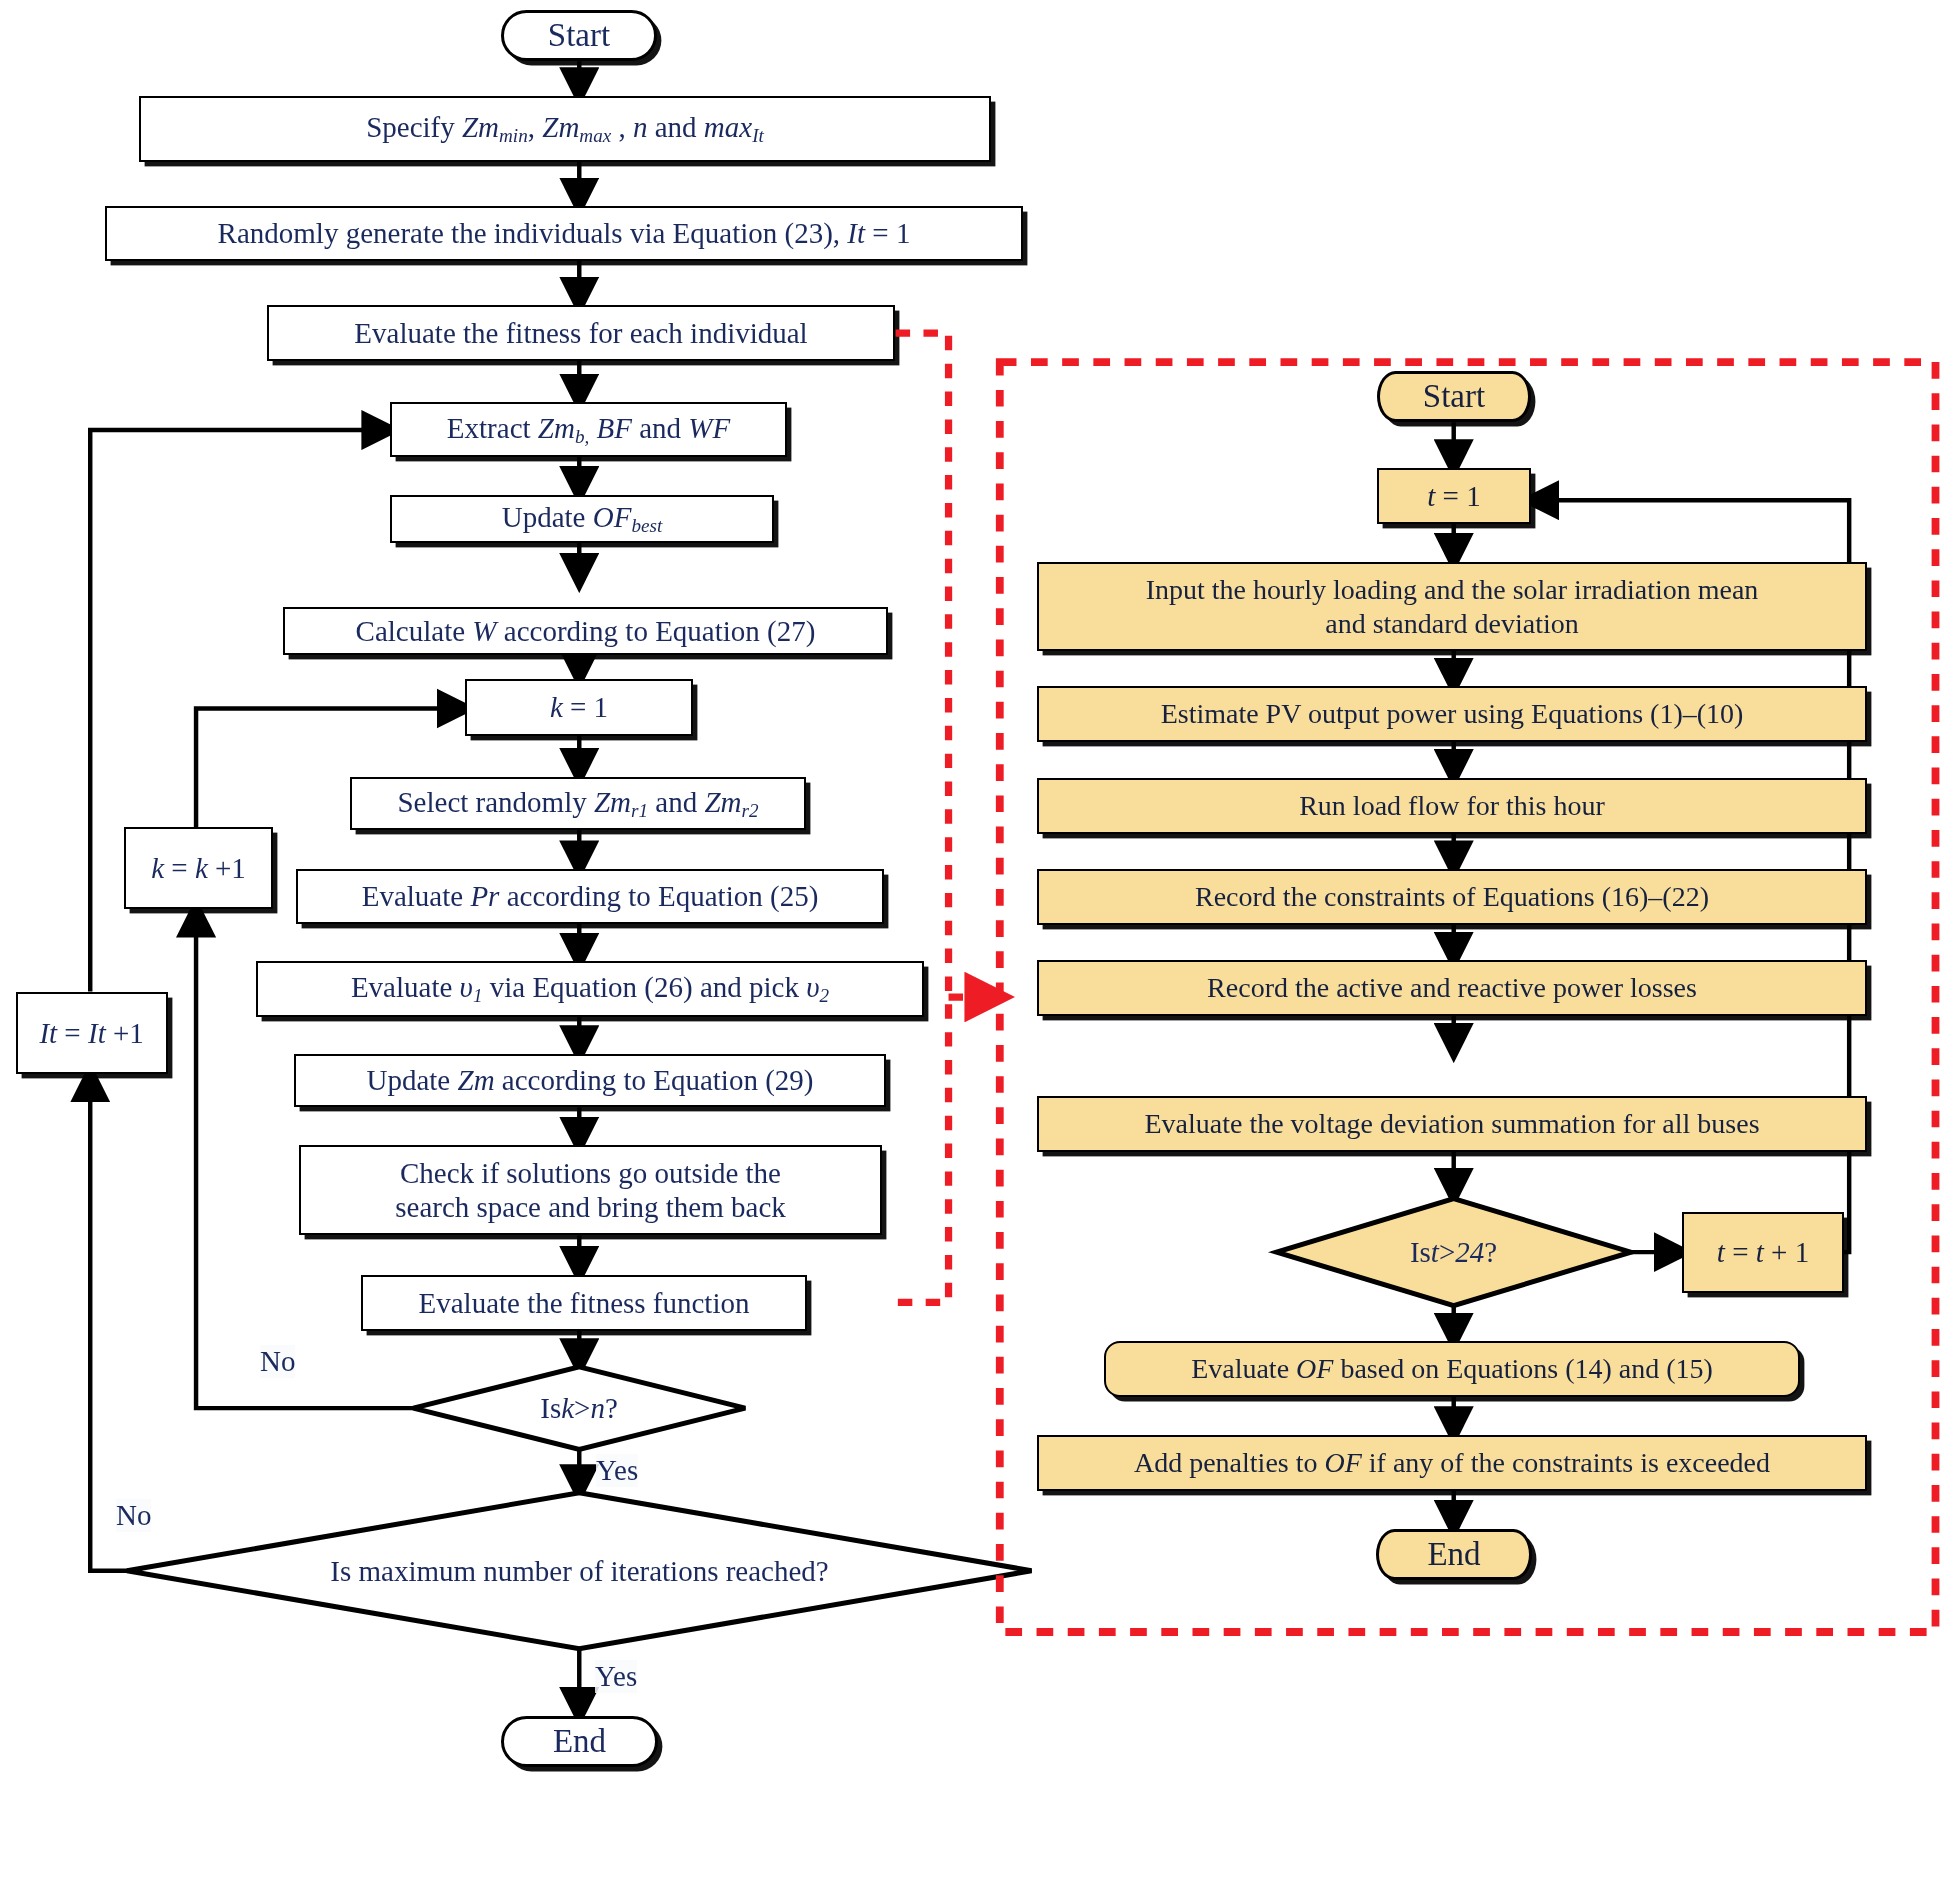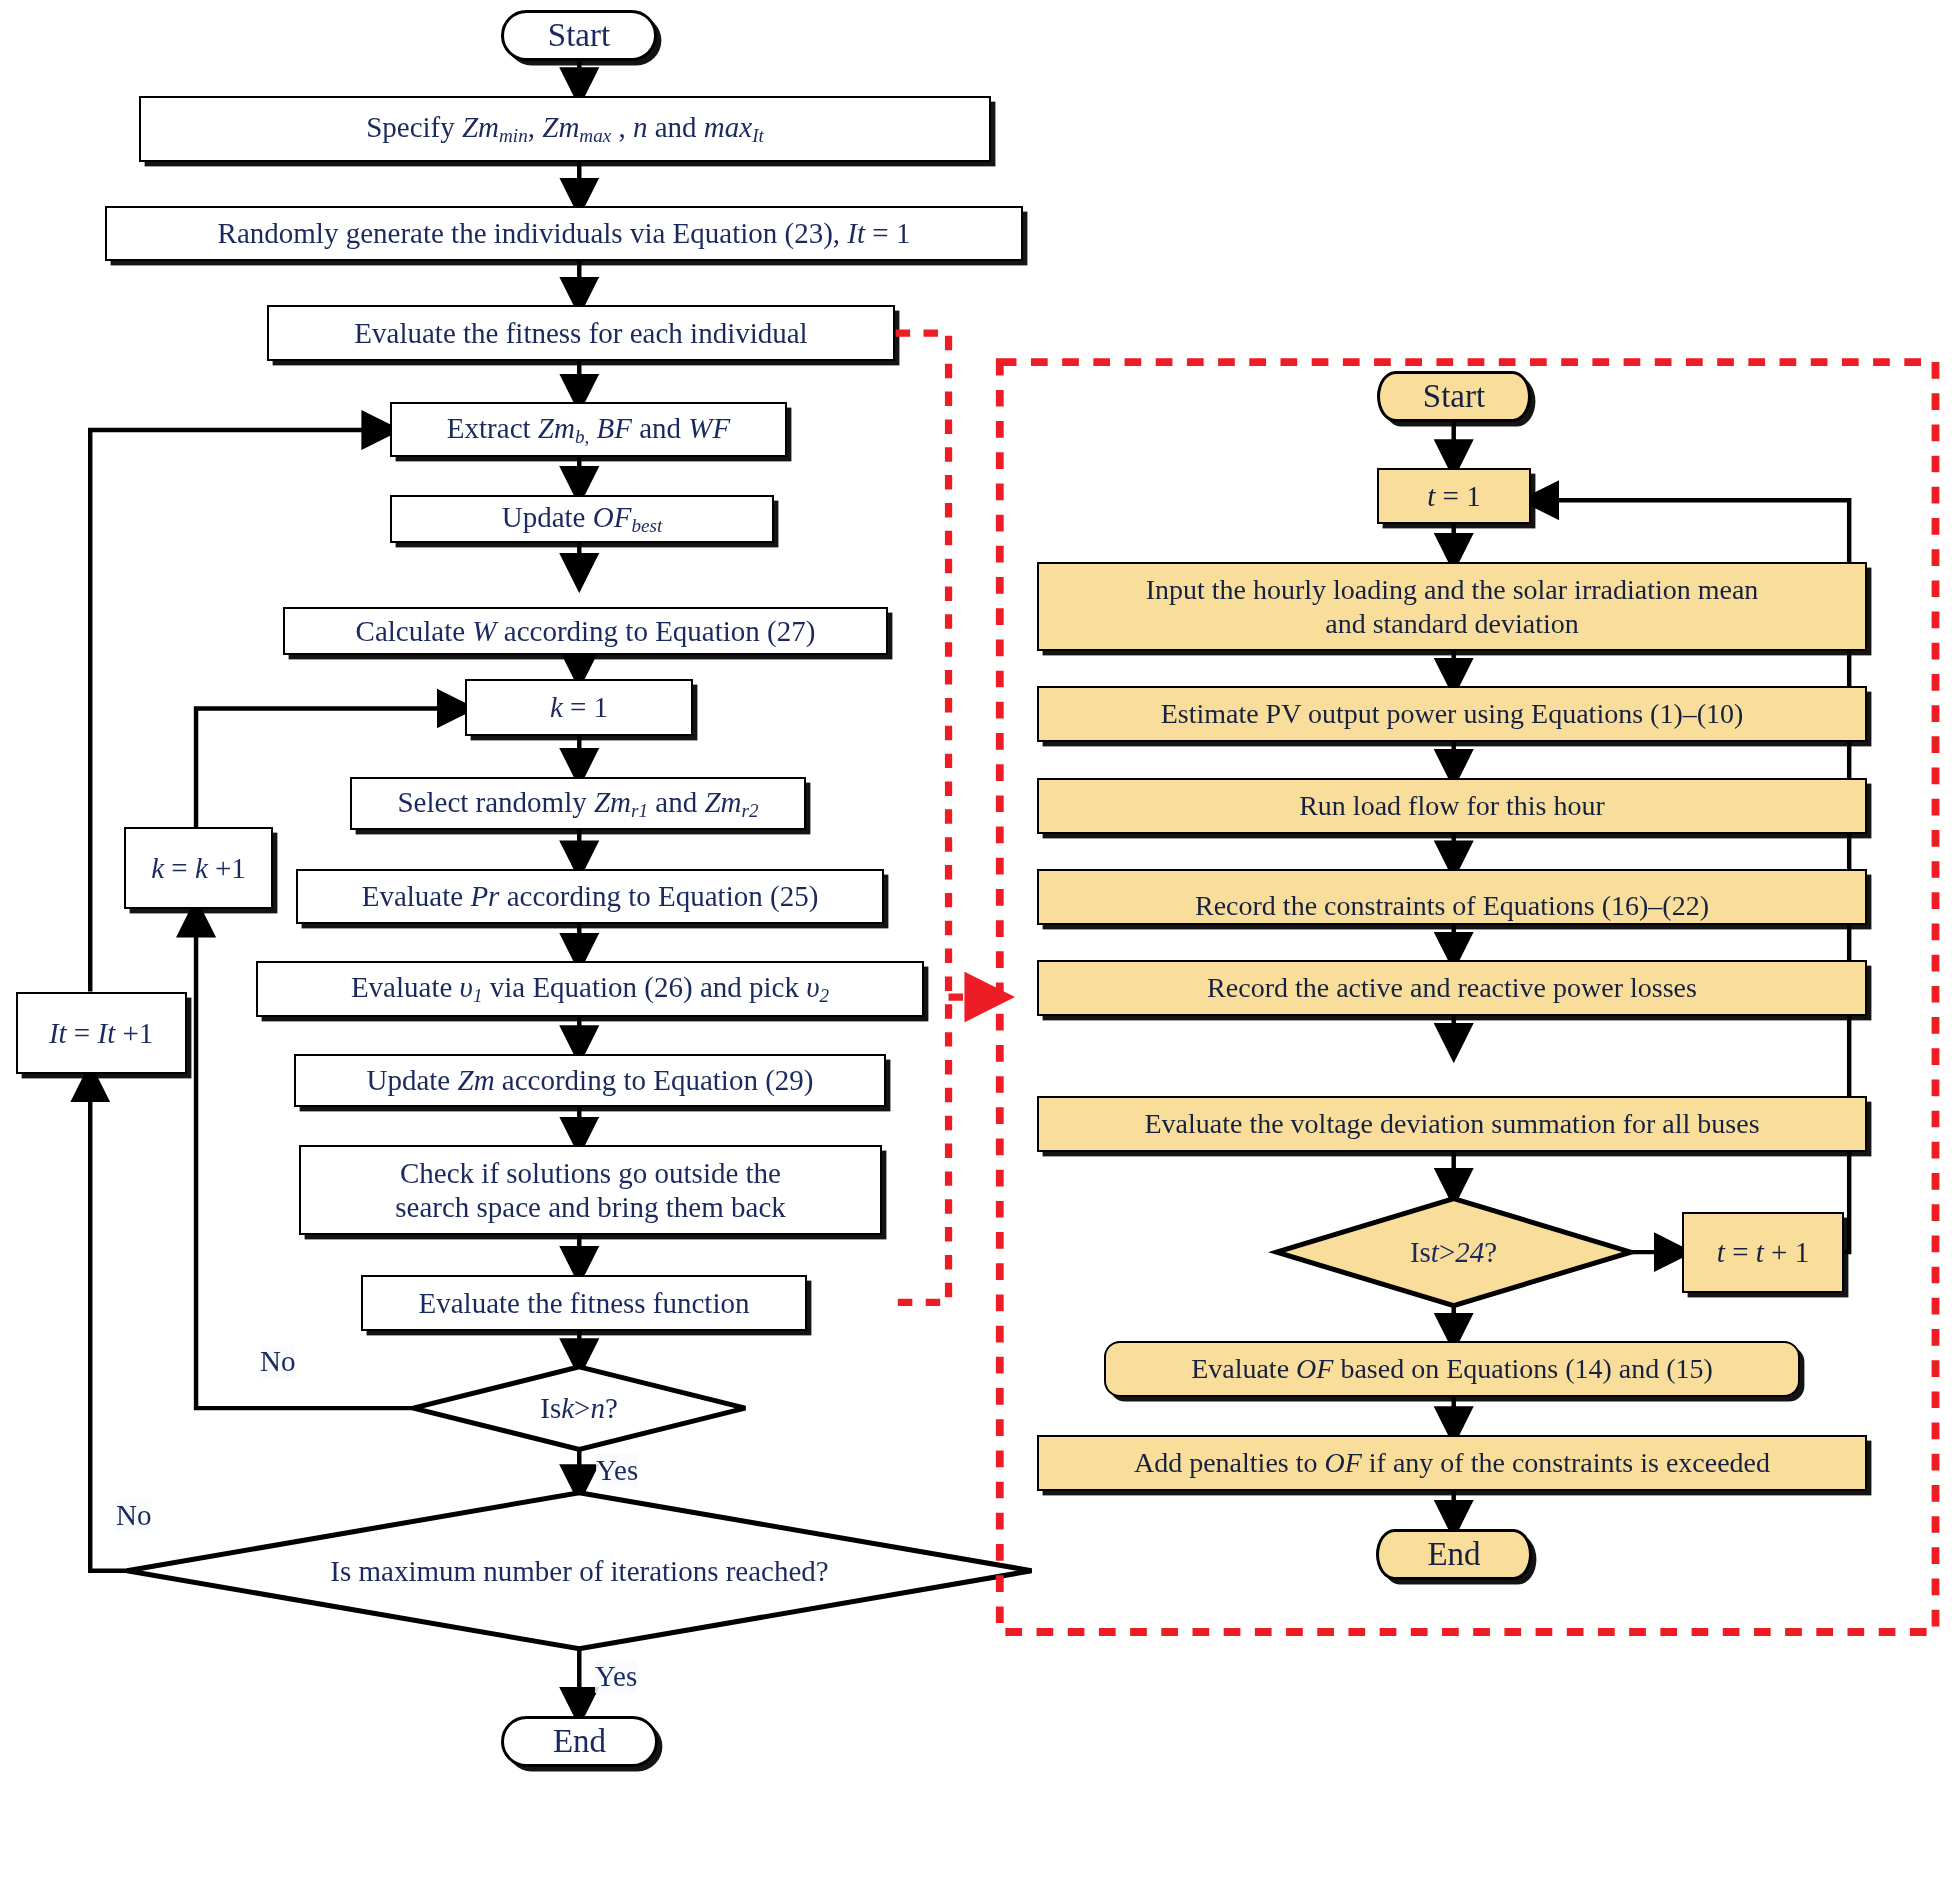--- a/index.html
+++ b/index.html
@@ -234,21 +234,21 @@
   <div class="node fs52" style="left:361px;top:1275px;width:446px;height:56px;">
     <span class="txt">Evaluate the fitness function</span>
   </div>
 
   <div class="node fs52" style="left:124px;top:827px;width:149px;height:82px;">
     <span class="txt">
       <i class="v">k</i> = <i class="v">k</i> +1
     </span>
   </div>
 
-  <div class="node fs52" style="left:15.6px;top:992px;width:171px;height:82px;">
+  <div class="node fs52" style="left:15.6px;top:992px;width:152px;height:82px;">
     <span class="txt">
       <i class="v">It</i> = <i class="v">It</i> +1
     </span>
   </div>
 
   <div class="dialabel fs52" style="left:490px;top:1386px;width:178px;height:45px;">
     Is <i class="v">k</i>&gt; <i class="v">n</i>?
   </div>
 
   <div class="dialabel fs52" style="left:251px;top:1549px;width:657px;height:45px;">
@@ -280,21 +280,21 @@
   </div>
 
   <div class="node yellow fs50" style="left:1037px;top:686px;width:830px;height:56px;">
     <span class="txt">Estimate PV output power using Equations (1)–(10)</span>
   </div>
 
   <div class="node yellow fs50" style="left:1037px;top:778px;width:830px;height:56px;">
     <span class="txt">Run load flow for this hour</span>
   </div>
 
-  <div class="node yellow fs50" style="left:1037px;top:869px;width:830px;height:56px;align-items:flex-end;">
+  <div class="node yellow fs50" style="left:1037px;top:869px;width:830px;height:56px;">
     <span class="txt">Record the constraints of Equations (16)–(22)</span>
   </div>
 
   <div class="node yellow fs50" style="left:1037px;top:960px;width:830px;height:56px;">
     <span class="txt">Record the active and reactive power losses</span>
   </div>
 
   <div class="node yellow fs50" style="left:1037px;top:1052px;width:830px;height:56px;margin-top:44px;">
     <span class="txt">Evaluate the voltage deviation summation for all buses</span>
   </div>

